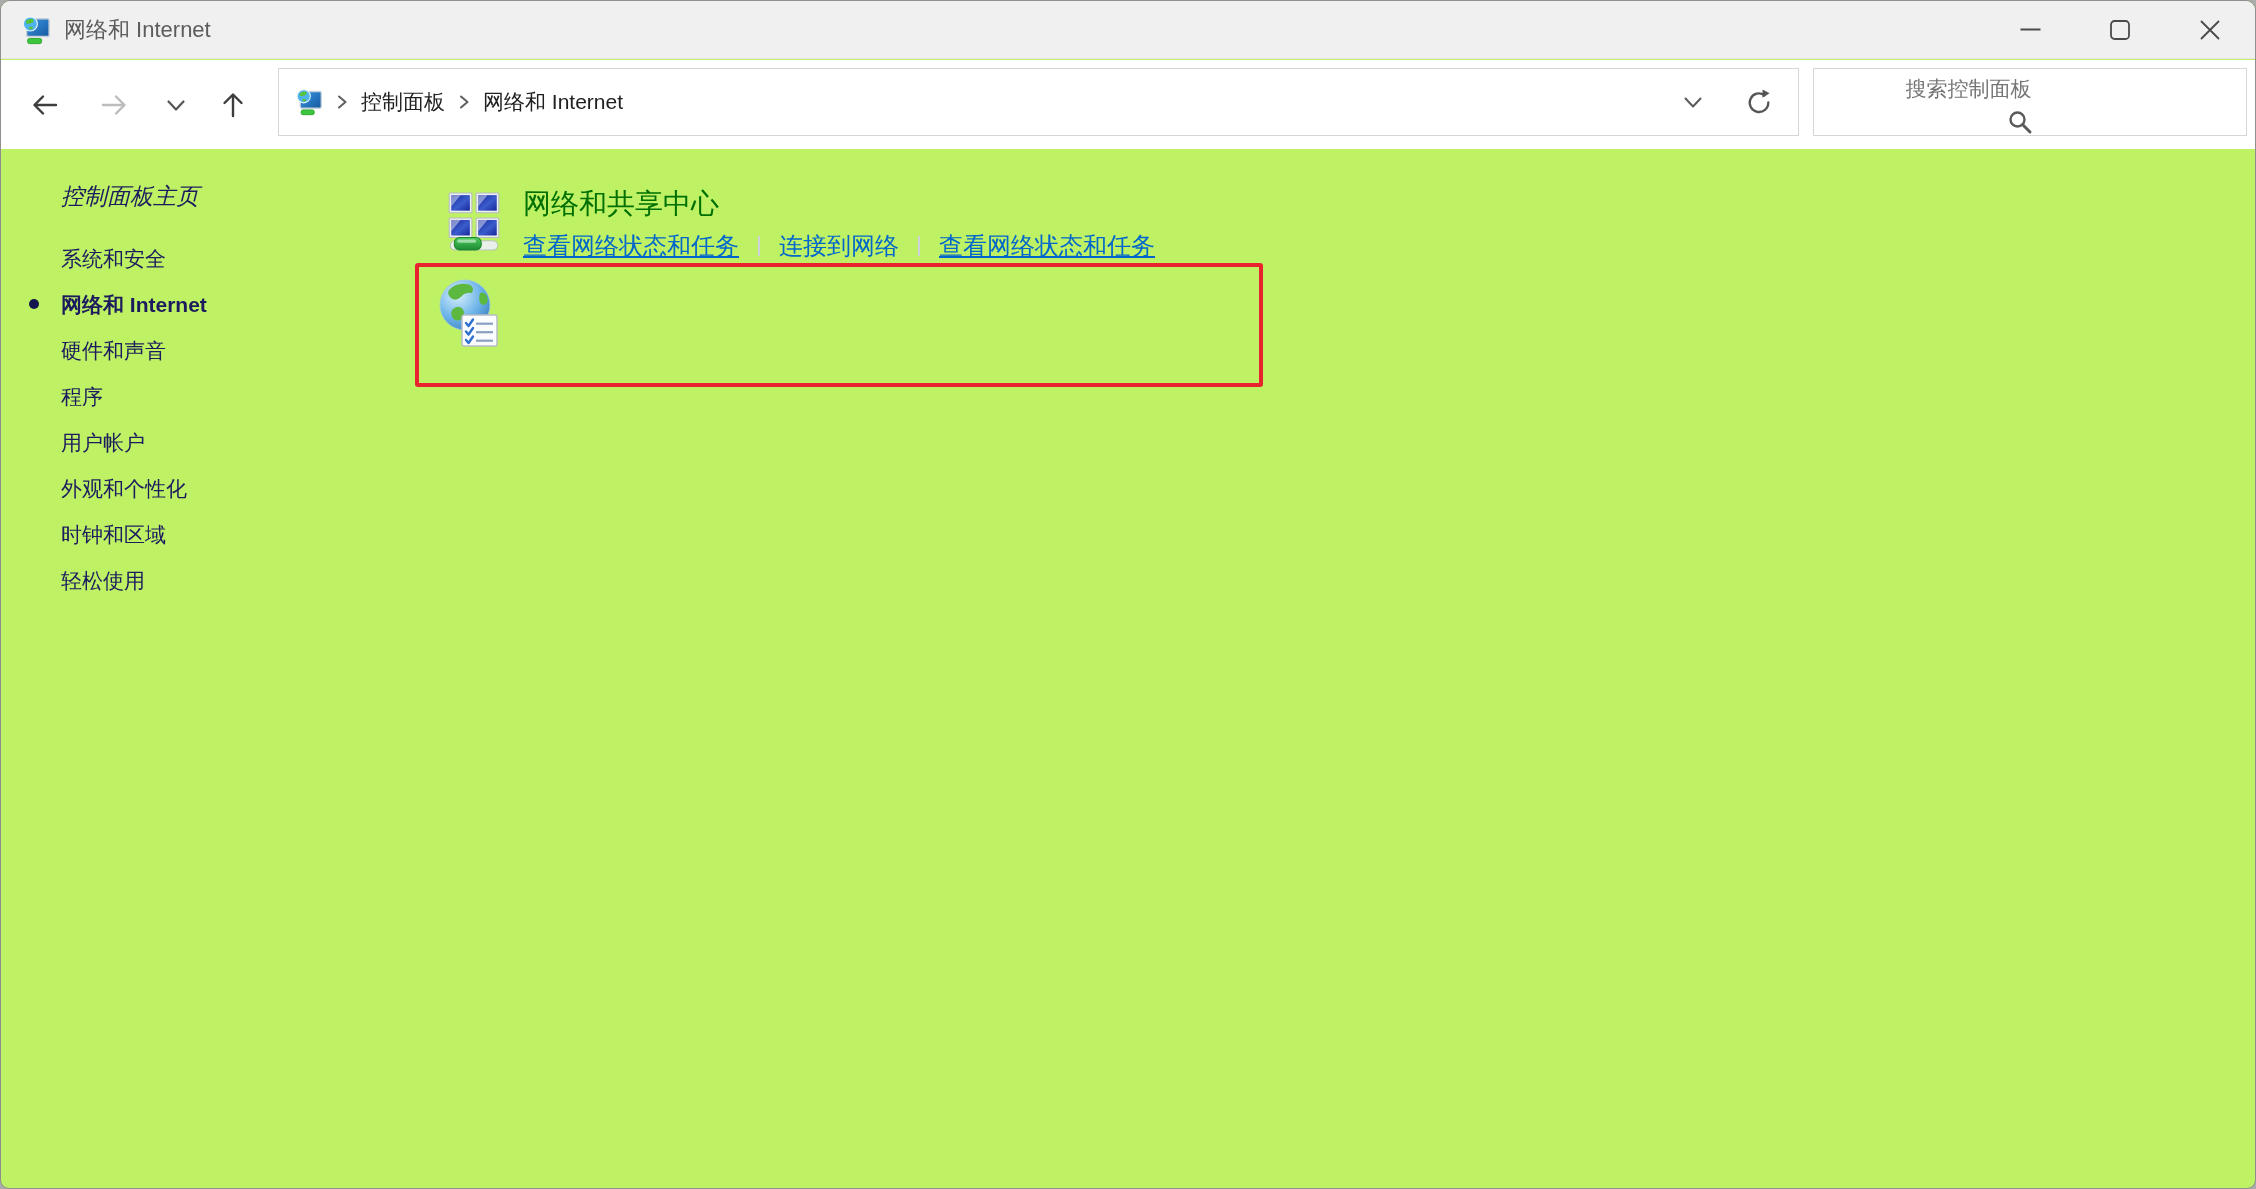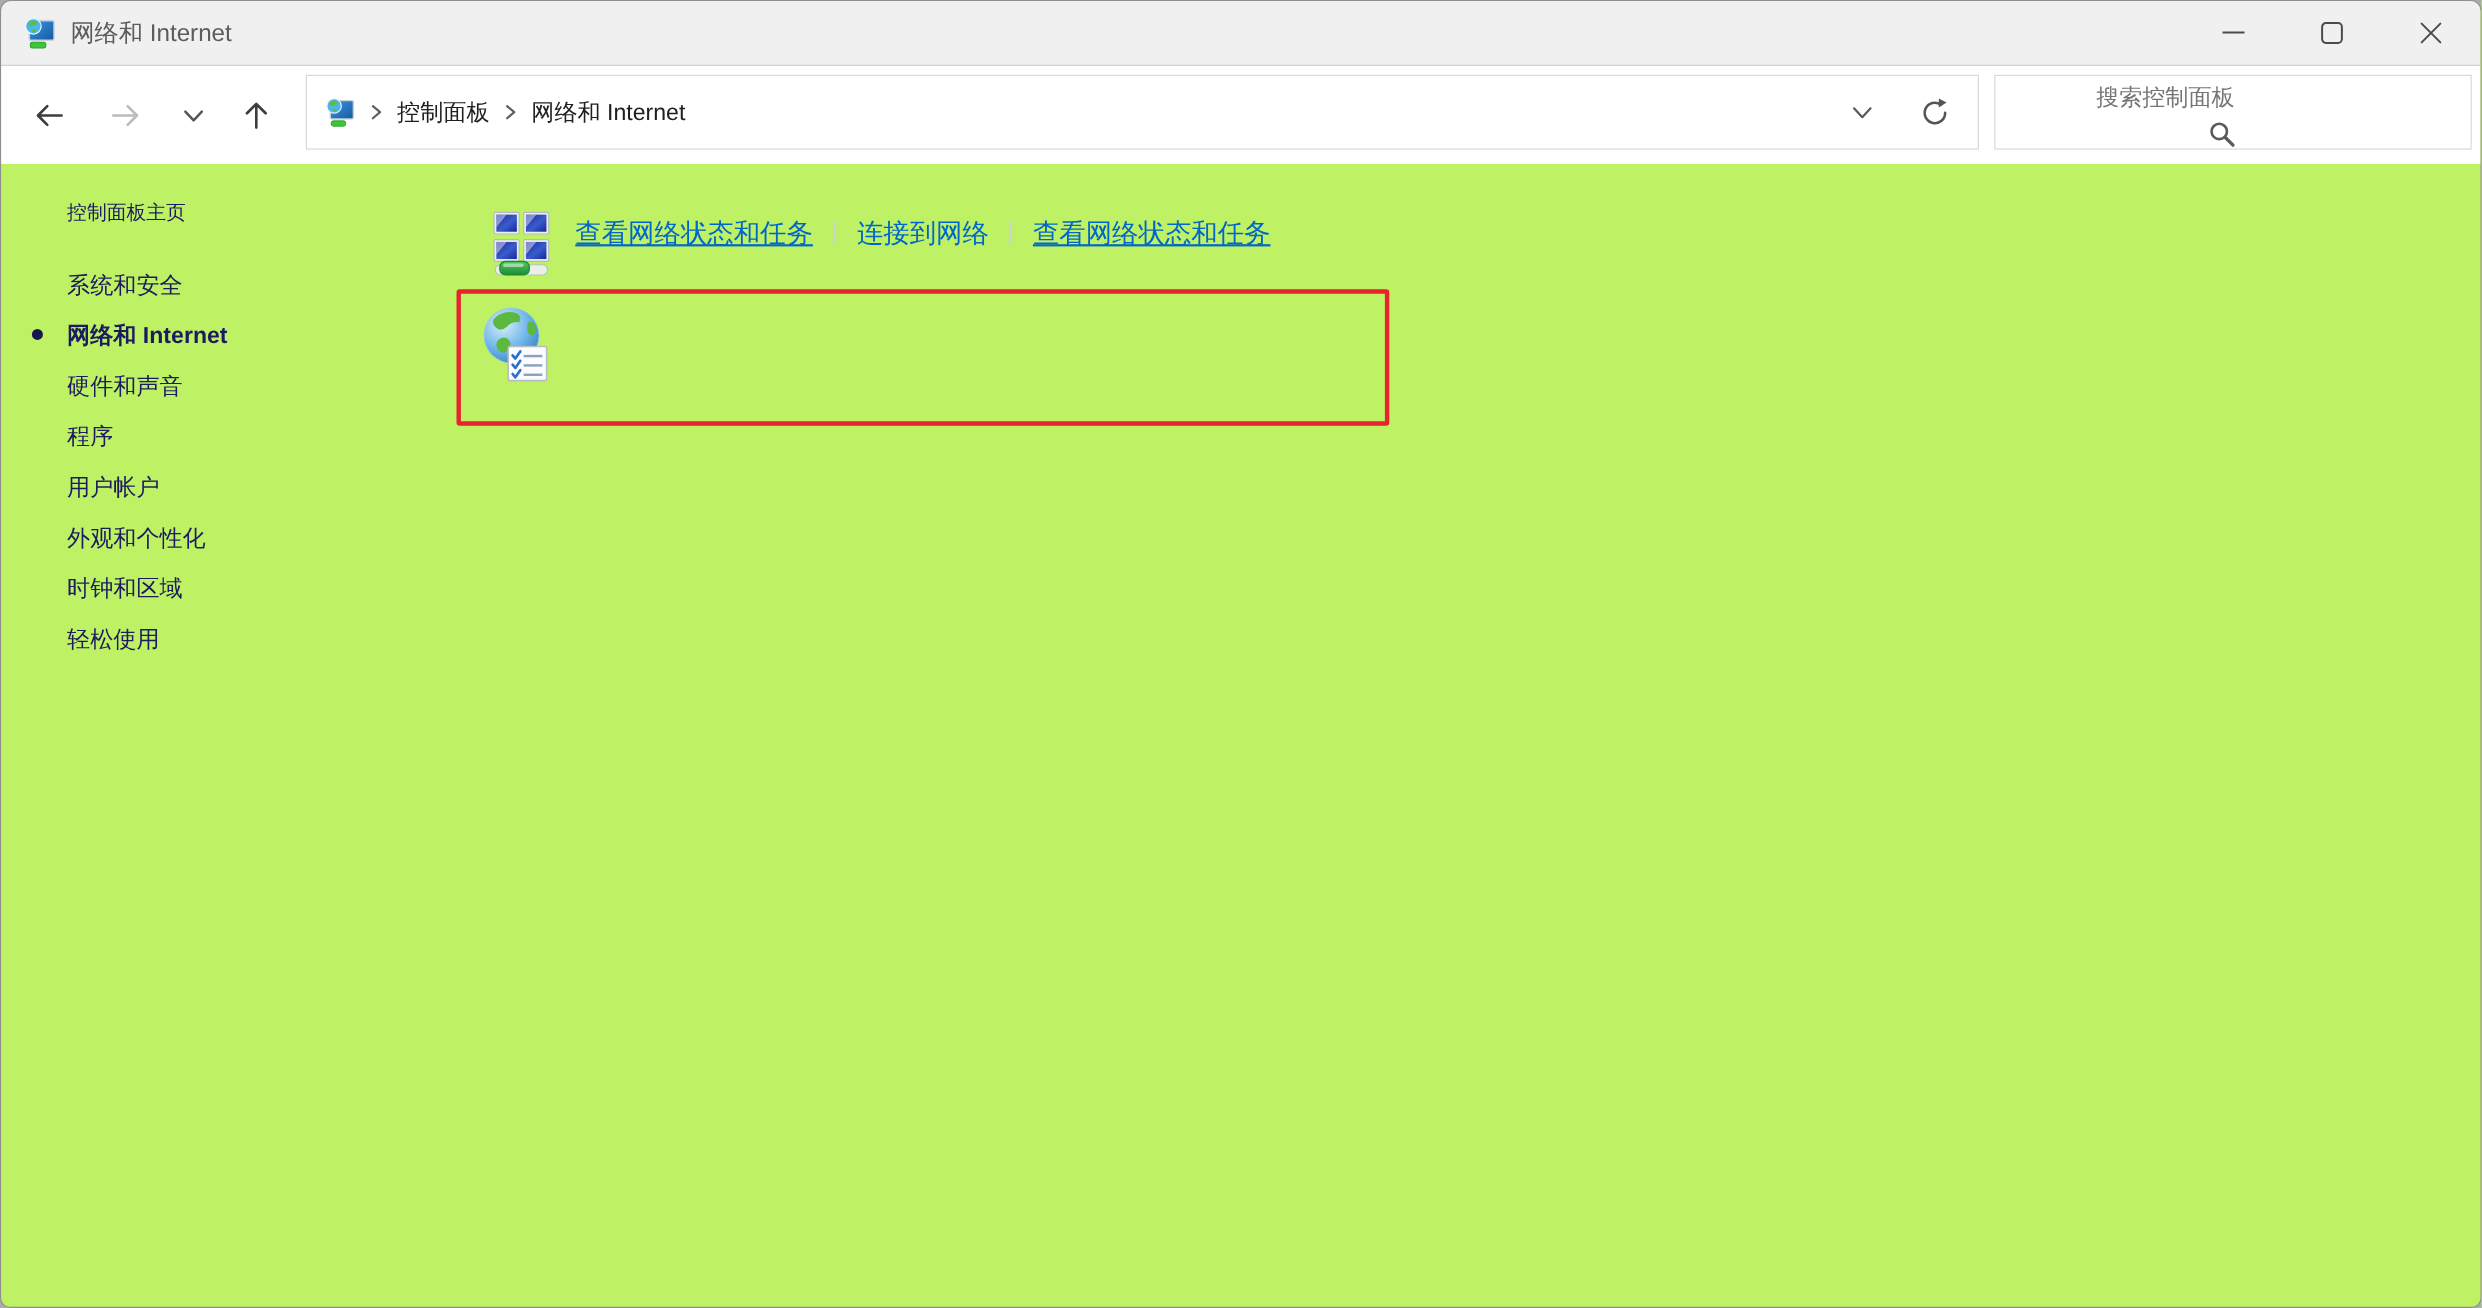--- a/index.html
+++ b/index.html
@@ -36,21 +36,21 @@
 
   .searchbox { position:absolute; left:1812px; top:8px; width:434px; height:68px;
                border:1px solid #d6d6d6; background:#fff; display:flex; align-items:center;flex-direction:column; }
   .searchbox input { flex:1; border:none; outline:none; font-size:21px; color:#333;
                      padding-left:22px; background:transparent;
                      font-family:"Liberation Sans","DejaVu Sans",sans-serif; }
   .searchbox input::placeholder { color:#757575; opacity:1; }
   .search-glyph { margin-right:20px; flex:0 0 auto; display:flex; }
 
   
-  .side-home { position:absolute; left:60px; top:180px; font-size:18px; color:#1b1b5e; cursor:pointer; }
+  .side-home { position:absolute; left:60px; top:180px; font-size:23px; color:#1b1b5e; cursor:pointer;font-style:italic; }
   .side-list { position:absolute; left:60px; top:244px; }
   .side-item { position:relative; height:46px; font-size:21px; color:#1b1b5e;
                display:flex; align-items:flex-start; cursor:pointer; white-space:nowrap;text-align:center; }
   .side-item.active { font-weight:bold; }
   .side-item .bullet { display:none; }
   .side-item.active .bullet { display:block; position:absolute; left:-32px; top:8px;
                width:10px; height:10px; border-radius:50%; background:#16164e; }
 
   
   .section-icon { position:absolute; cursor:pointer; }
@@ -247,20 +247,21 @@
       <rect x="30" y="28" width="18" height="15" fill="url(#monBlu)"></rect>
       <polygon points="30,28 39,28 30,39" fill="#ffffff" opacity="0.45"></polygon>
     </g>
 
     <rect x="3" y="48" width="46" height="9" rx="4.5" fill="#e9efe9" stroke="#b7c3b7"></rect>
     <rect x="7" y="45" width="26" height="12" rx="5" fill="url(#cabGrn)" stroke="#1e8a2e"></rect>
     <rect x="10" y="47" width="18" height="3" rx="1.5" fill="#ffffff" opacity="0.5"></rect>
   </svg>
 
   <div class="sec-body sec1-body">
+    <div class="sec-title">网络和共享中心</div>
     <div class="sec-links">
       <span class="task-link u">查看网络状态和任务</span>
       <span class="link-sep"></span>
       <span class="task-link">连接到网络</span>
       <span class="link-sep"></span>
       <span class="task-link u">查看网络状态和任务</span>
     </div>
   </div>
 
   <svg class="section-icon sec2-icon" viewBox="0 0 60 70">

